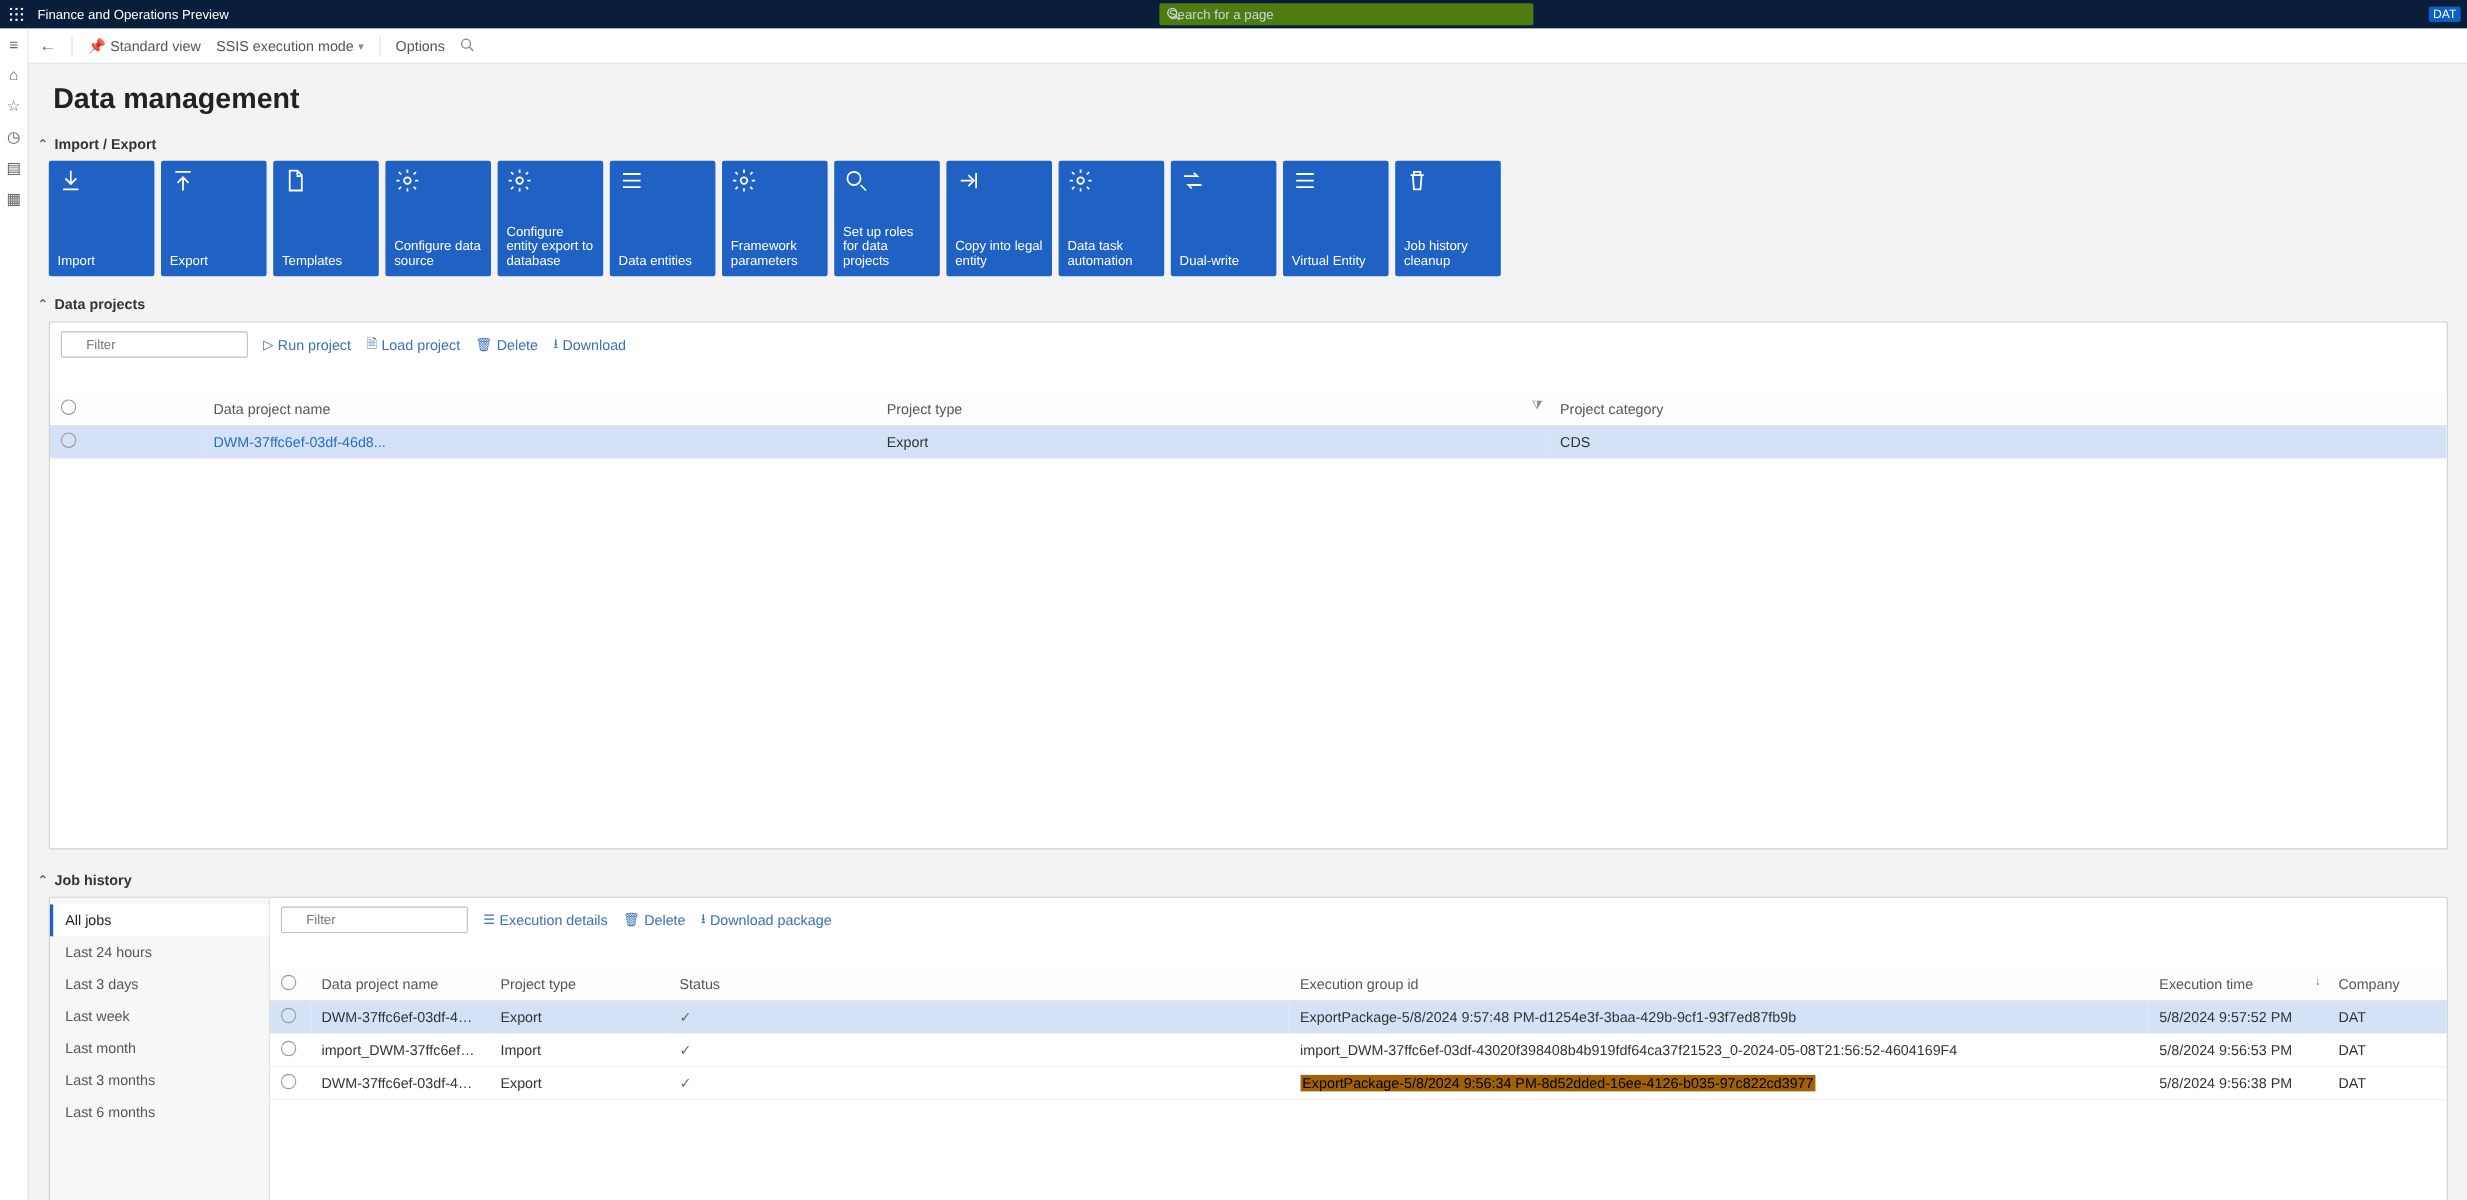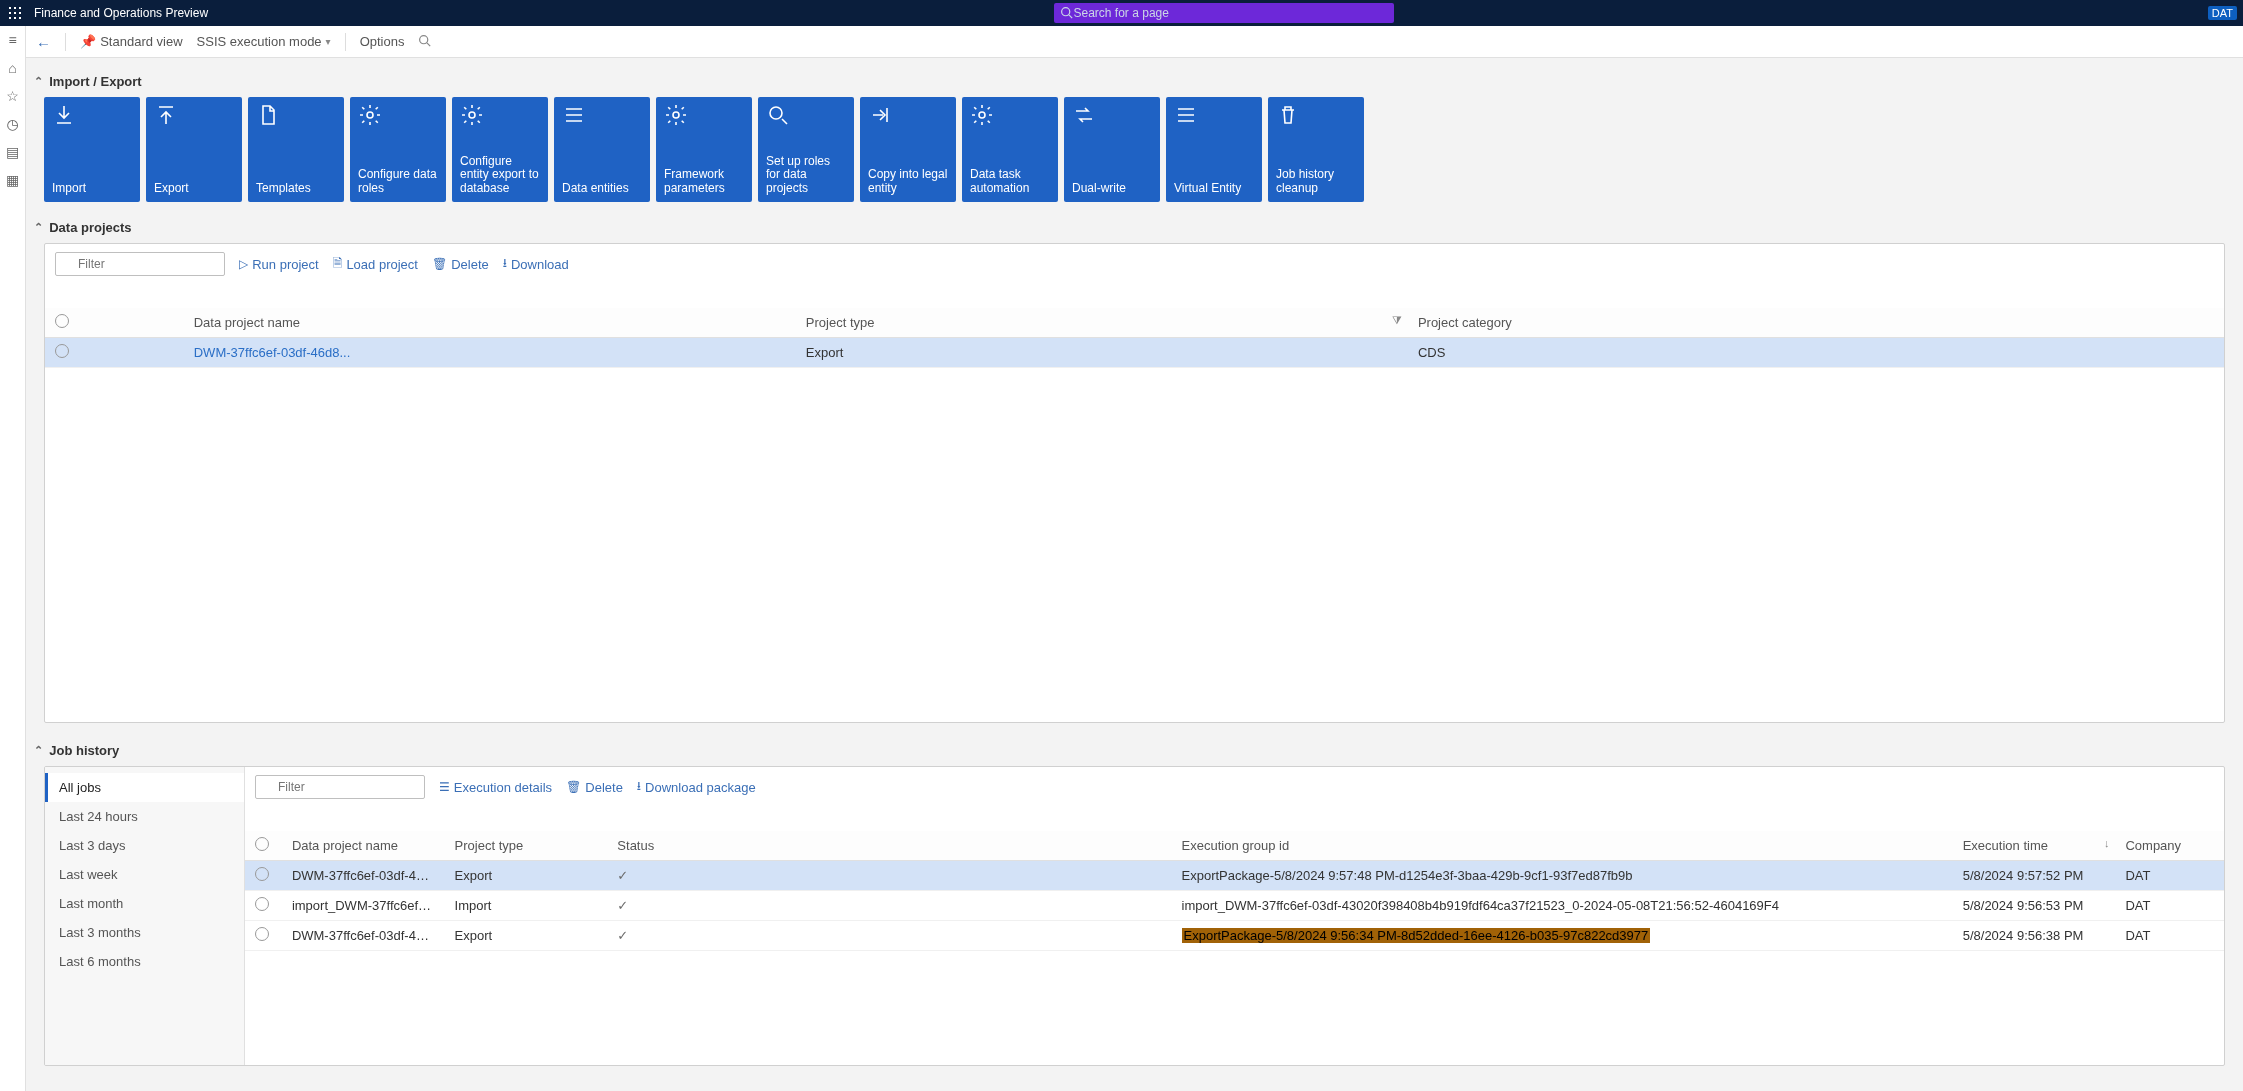--- a/index.html
+++ b/index.html
@@ -4,21 +4,21 @@
 <style>
   * { box-sizing: border-box; margin: 0; padding: 0; }
   html, body { height: 100%; font-family: "Segoe UI", Tahoma, sans-serif; font-size: 13px; background: #f3f3f3; color: #333; }
   body { display: flex; flex-direction: column; }
 
   
   .topbar { background:#0a1e3c; color:#fff; height:26px; display:flex; align-items:center; padding:0 6px; }
   .topbar .waffle { width:18px; height:18px; margin-right:10px; display:flex; align-items:center; justify-content:center; }
   .topbar .title { font-size:12px; flex:0 0 auto; }
   .topbar .search-wrap { margin-left:auto; margin-right:auto; position:absolute; left:50%; transform:translateX(-20%); }
-  .topbar .search { background:#6d28d9; border:none; height:20px; width:340px; border-radius:2px; color:#fff; padding:0 8px 0 20px; font-size:12px; }
+  .topbar .search { background:#4d7c0f; border:none; height:20px; width:340px; border-radius:2px; color:#fff; padding:0 8px 0 9px; font-size:12px; }
   .topbar .search::placeholder { color:#cbd6e6; }
   .topbar .search-icon { position:absolute; left:6px; top:3px; color:#cbd6e6; }
   .topbar .company-badge { margin-left:auto; background:#0d5fc0; color:#fff; font-size:11px; padding:1px 4px; border-radius:2px; }
 
   
   .leftrail { position:absolute; top:26px; left:0; width:26px; bottom:0; background:#fff; border-right:1px solid #e0e0e0; display:flex; flex-direction:column; align-items:center; padding-top:6px; gap:12px; color:#666; }
   .leftrail .ri { width:16px; height:16px; display:flex; align-items:center; justify-content:center; font-size:14px; cursor:pointer; }
 
   
   .actionbar { position:absolute; top:26px; left:26px; right:0; height:32px; background:#fff; border-bottom:1px solid #e0e0e0; display:flex; align-items:center; padding:0 10px; gap:14px; color:#555; font-size:13px; }
@@ -139,20 +139,21 @@
   </span>
   <span class="search-small">
     <svg width="13" height="13" viewBox="0 0 16 16">
         <circle cx="7" cy="7" r="5" stroke="#888" stroke-width="1.5" fill="none"></circle>
         <line x1="11" y1="11" x2="15" y2="15" stroke="#888" stroke-width="1.5"></line>
       </svg>
   </span>
 </div>
 
 <div class="workspace">
+  <div class="page-title">Data management</div>
 
   <div class="section-head">
     <span class="caret">⌃</span>
     <span>Import / Export</span>
   </div>
   <div class="tiles" id="tiles">
       <div class="tile">
         <div class="ticon">
           <svg viewBox="0 0 24 24">
             <path d="M12 3v12M7 10l5 5 5-5M5 20h14"></path>
@@ -176,21 +177,21 @@
         </div>
         <div class="tile-label">Templates</div>
       </div>
       <div class="tile">
         <div class="ticon">
           <svg viewBox="0 0 24 24">
             <circle cx="12" cy="12" r="3"></circle>
             <path d="M12 2v3M12 19v3M4.2 4.2l2.1 2.1M17.7 17.7l2.1 2.1M2 12h3M19 12h3M4.2 19.8l2.1-2.1M17.7 6.3l2.1-2.1"></path>
           </svg>
         </div>
-        <div class="tile-label">Configure data roles</div>
+        <div class="tile-label">Configure data source</div>
       </div>
       <div class="tile">
         <div class="ticon">
           <svg viewBox="0 0 24 24">
             <circle cx="12" cy="12" r="3"></circle>
             <path d="M12 2v3M12 19v3M4.2 4.2l2.1 2.1M17.7 17.7l2.1 2.1M2 12h3M19 12h3M4.2 19.8l2.1-2.1M17.7 6.3l2.1-2.1"></path>
           </svg>
         </div>
         <div class="tile-label">Configure entity export to database</div>
       </div>

